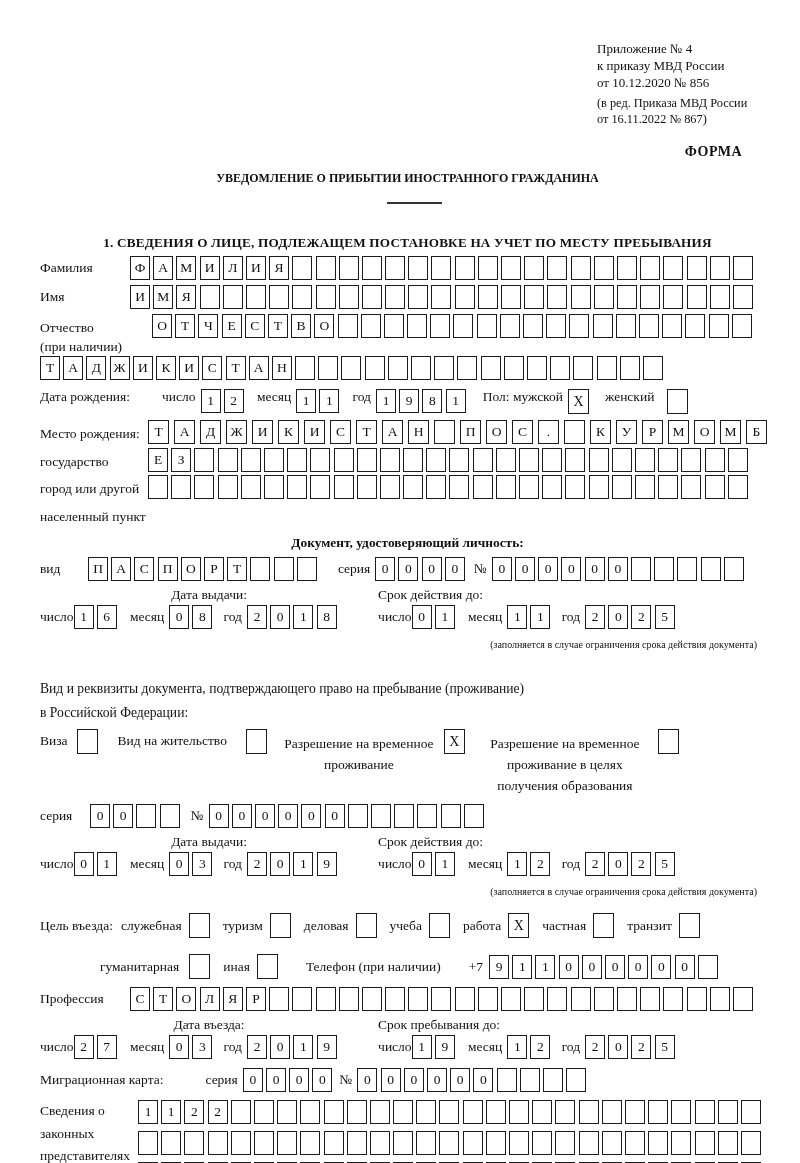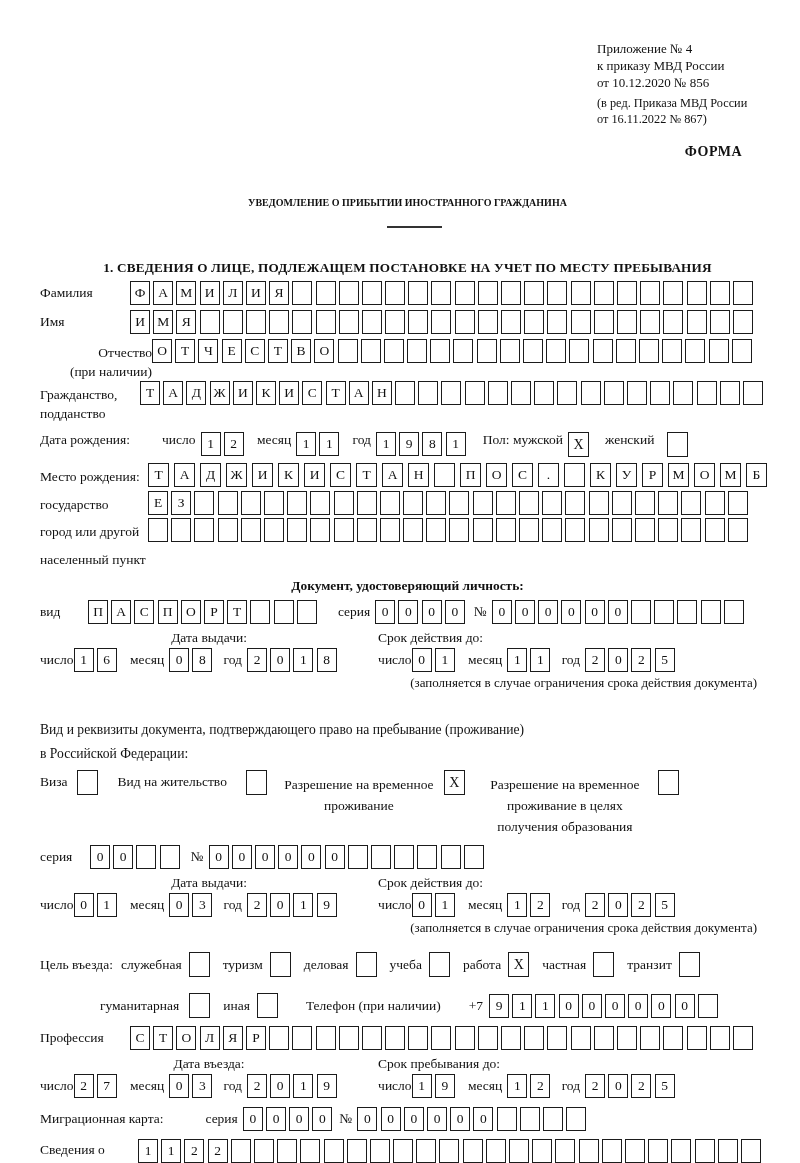--- a/index.html
+++ b/index.html
@@ -5,35 +5,35 @@
   * { margin:0; padding:0; box-sizing:border-box; }
   body { background:#888; font-family:"Liberation Serif", serif; color:#111; }
   .page { width:800px; height:1163px; background:#fff; margin:0 auto; padding:40px 25px 10px 40px; overflow:hidden; position:relative; }
 
   
   .hdr { margin-left:auto; width:178px; font-size:13px; line-height:17px; }
   .hdr-small { font-size:12.3px; margin-top:4px; line-height:16px; }
   .forma { text-align:right; font-weight:bold; font-size:14px; padding-right:33px; margin-top:17px; letter-spacing:.5px; }
 
   
-  .title { text-align:center; font-weight:bold; font-size:10px; line-height:22px; margin-top:32px; }
+  .title { text-align:center; font-weight:bold; font-size:12px; line-height:22px; margin-top:7px; }
   .title-underline { display:inline-block; width:55px; border-bottom:2.2px solid #333; height:14px; margin-left:14px; }
 
   .sec-heading { font-weight:bold; font-size:13.2px; margin-top:24px; letter-spacing:.2px;text-align:center; }
 
   
   .cell { display:inline-flex; width:20px; height:24px; border:1.7px solid #1b1b1b; margin-right:3.2px; align-items:center; justify-content:center; font-size:13.5px; flex:none; background:#fff; }
   .boxrow { display:inline-flex; flex-wrap:nowrap; }
   .wide .cell { width:21px; margin-right:5px; }
   .cb { display:inline-flex; width:21px; height:25px; border:1.7px solid #1b1b1b; align-items:center; justify-content:center; font-size:14px; flex:none; }
 
   .frow { display:flex; align-items:flex-start; margin-top:5px; font-size:13.5px; }
   .flabel { flex:none; padding-top:4px; }
   .lw90 { width:90px; }
-  .lw110 { width:112px;text-align:right; }
+  .lw110 { width:112px; }
   .ml-block { line-height:19px; padding-top:4px; }
 
   
   .bd { align-items:flex-start; margin-top:9px; }
   .sl { margin:0 5px 0 10px; }
   .sl-first { margin-left:4px; }
 
   
   .bp { display:flex; margin-top:6px; }
   .bp-labels { width:108px; flex:none; font-size:13.5px; line-height:27.5px; }
@@ -41,21 +41,21 @@
 
   .doc-heading { text-align:center; font-weight:bold; font-size:13.4px; margin-top:5px; }
 
   
   .datehead { display:flex; font-size:13.5px; margin-top:6px; }
   .dh-left { width:46%; text-align:center; }
   .dh-right { width:54%; text-align:left; }
   .dateline { display:flex; margin-top:2px; font-size:13.5px; }
   .dgroup { display:flex; align-items:center; }
   .dg-left { width:46%; }
-  .footnote { text-align:right; font-size:13px; padding-right:18px; margin-top:3px; }
+  .footnote { text-align:right; font-size:10px; padding-right:18px; margin-top:10px; }
 
   .intro { font-size:13.6px; line-height:24px; margin-top:27px; }
 
   .rvp-opts { display:flex; align-items:flex-start; margin-top:4px; font-size:13.5px; }
   .opt-label { padding-top:4px; margin-right:9px; }
   .opt-c2 { width:152px; text-align:center; line-height:21px; margin-left:16px; }
   .opt-c3 { width:168px; text-align:center; line-height:21px; margin-left:16px; }
 
   .purpose-row { display:flex; align-items:center; font-size:13.5px; margin-top:16px; }
   .p-lab { margin:0 7px 0 13px; }
@@ -185,24 +185,20 @@
         <span class="cell"></span>
         <span class="cell"></span>
         <span class="cell"></span>
         <span class="cell"></span>
         <span class="cell"></span>
         <span class="cell"></span>
       </span>
   </div>
 
   <div class="frow" style="margin-top:0;">
-    <span class="flabel lw90 ml-block" style="width:100px;">
-      <span>Гражданство,</span><br>
-      <span>подданство</span>
-    </span>
     <span class="boxrow">
         <span class="cell">Т</span>
         <span class="cell">А</span>
         <span class="cell">Д</span>
         <span class="cell">Ж</span>
         <span class="cell">И</span>
         <span class="cell">К</span>
         <span class="cell">И</span>
         <span class="cell">С</span>
         <span class="cell">Т</span>

